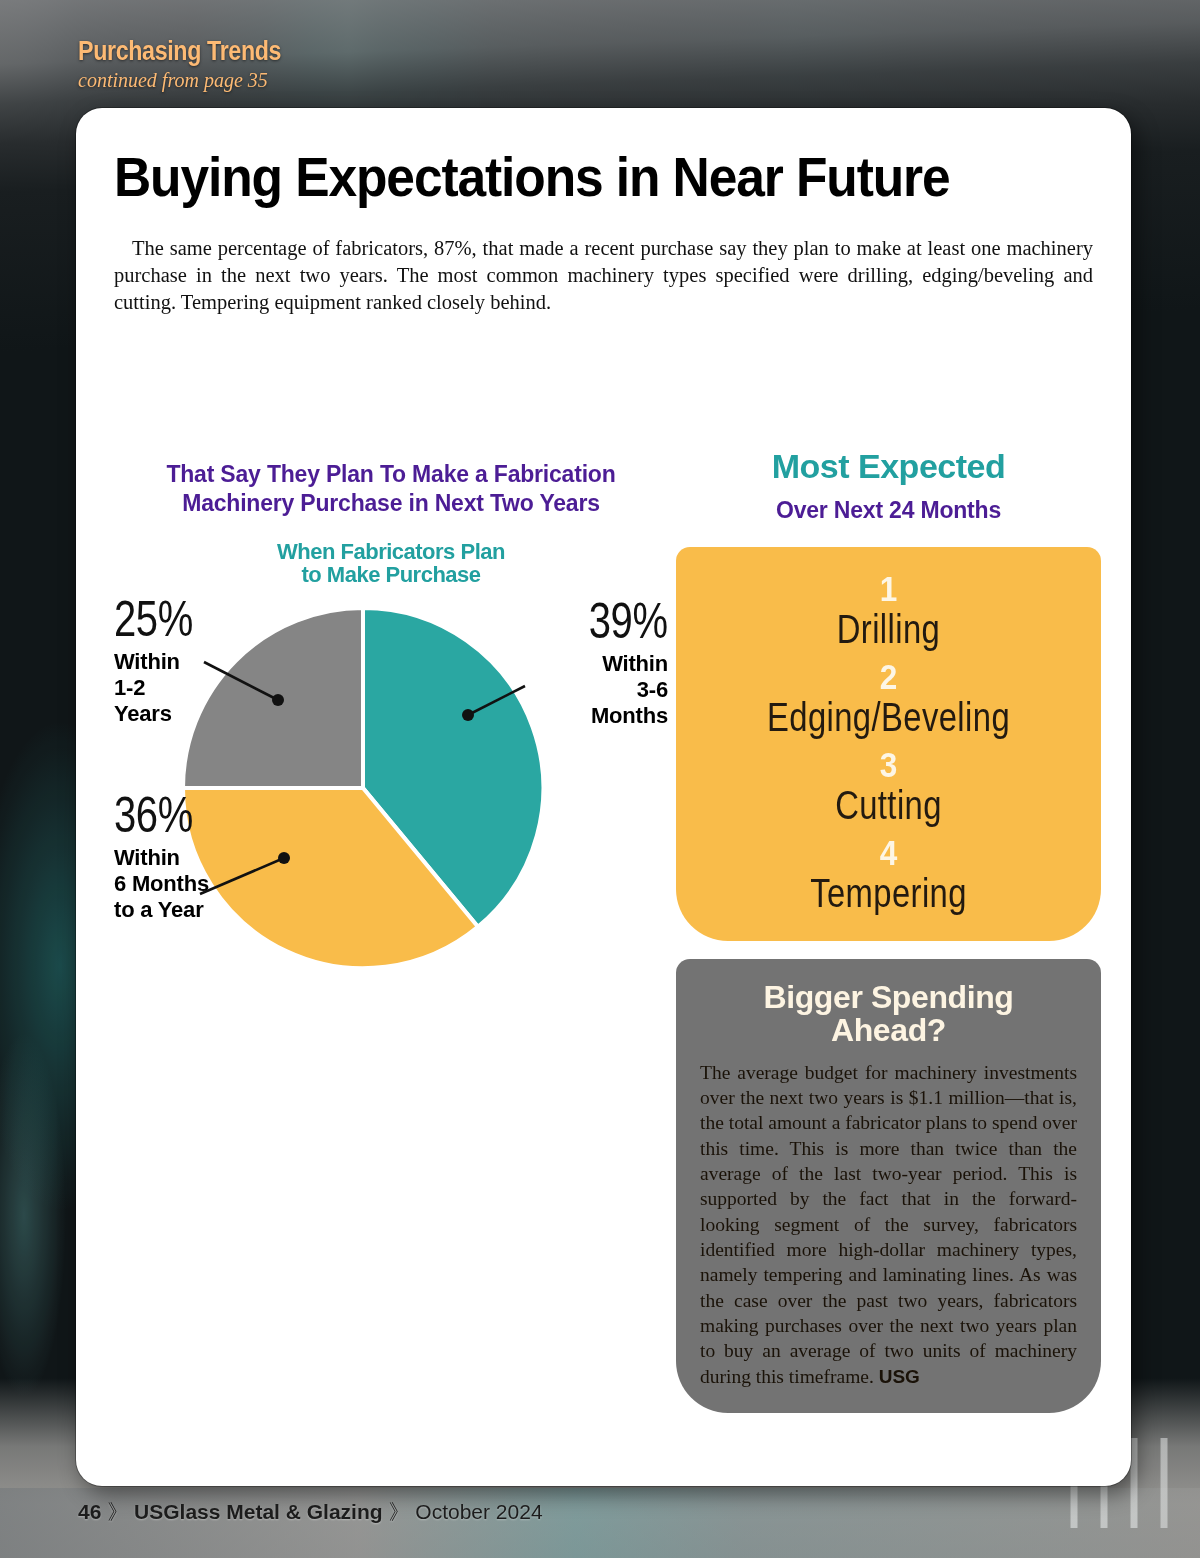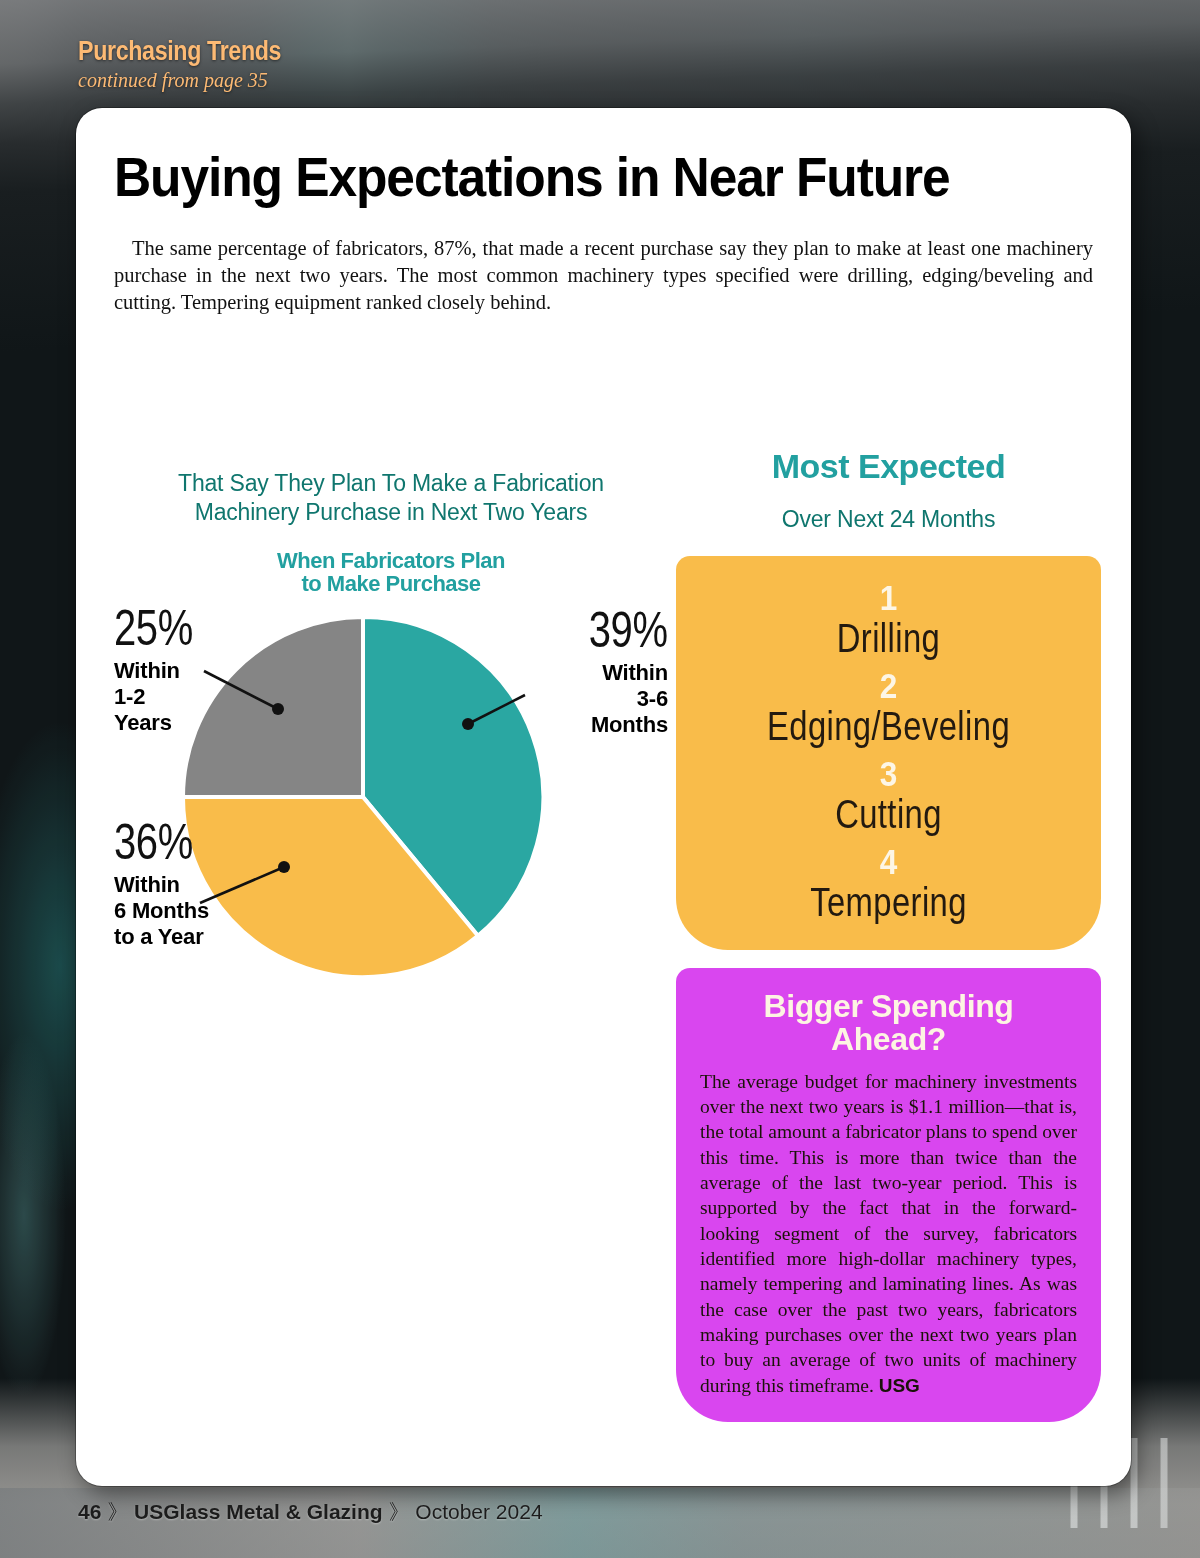--- a/index.html
+++ b/index.html
@@ -113,25 +113,25 @@
 
   .chart-head { text-align: center; }
   .chart-head .accent {
     color: #22a0a0;
     font-weight: 700;
     font-size: 34px;
     letter-spacing: -0.5px;
     line-height: 1.06;
   }
   .chart-head .sub {
-    color: #0f766e;
-    font-weight: 400;
+    color: #4c1d95;
+    font-weight: 700;
     font-size: 23px;
     line-height: 1.25;
-    margin-top: 21px;
+    margin-top: 12px;
     letter-spacing: -0.2px;
   }
 
   
   .donut-wrap { margin-top: 22px; display: flex; justify-content: center; }
   .donut { position: relative; width: 316px; height: 316px; }
   .donut svg { display: block; }
   .donut-center {
     position: absolute; inset: 0;
     display: flex; align-items: center; justify-content: center;
@@ -179,25 +179,25 @@
     transform: scaleX(0.80); transform-origin: left top;
     letter-spacing: -0.5px;
   }
   .pie-pct.right { transform-origin: right top; }
   .pie-txt {
     font-weight: 700; font-size: 22px; color: #000; line-height: 1.18;
     margin-top: 5px; letter-spacing: -0.2px;
   }
   .co-25 { left: 8px;  top: -6px; }
   .co-39 { right: 8px; top: -4px; text-align: right; }
-  .co-36 { left: 8px;  top: 208px; }
+  .co-36 { left: 8px;  top: 190px; }
 
   
   .spend-card {
-    background: #d946ef;
+    background: #737373;
     border-radius: 14px 14px 52px 52px;
     padding: 22px 24px 24px;
     margin-top: 18px;
   }
   .spend-title {
     text-align: center;
     font-weight: 700;
     font-size: 32px;
     color: #fdf4e2;
     line-height: 1.04;

